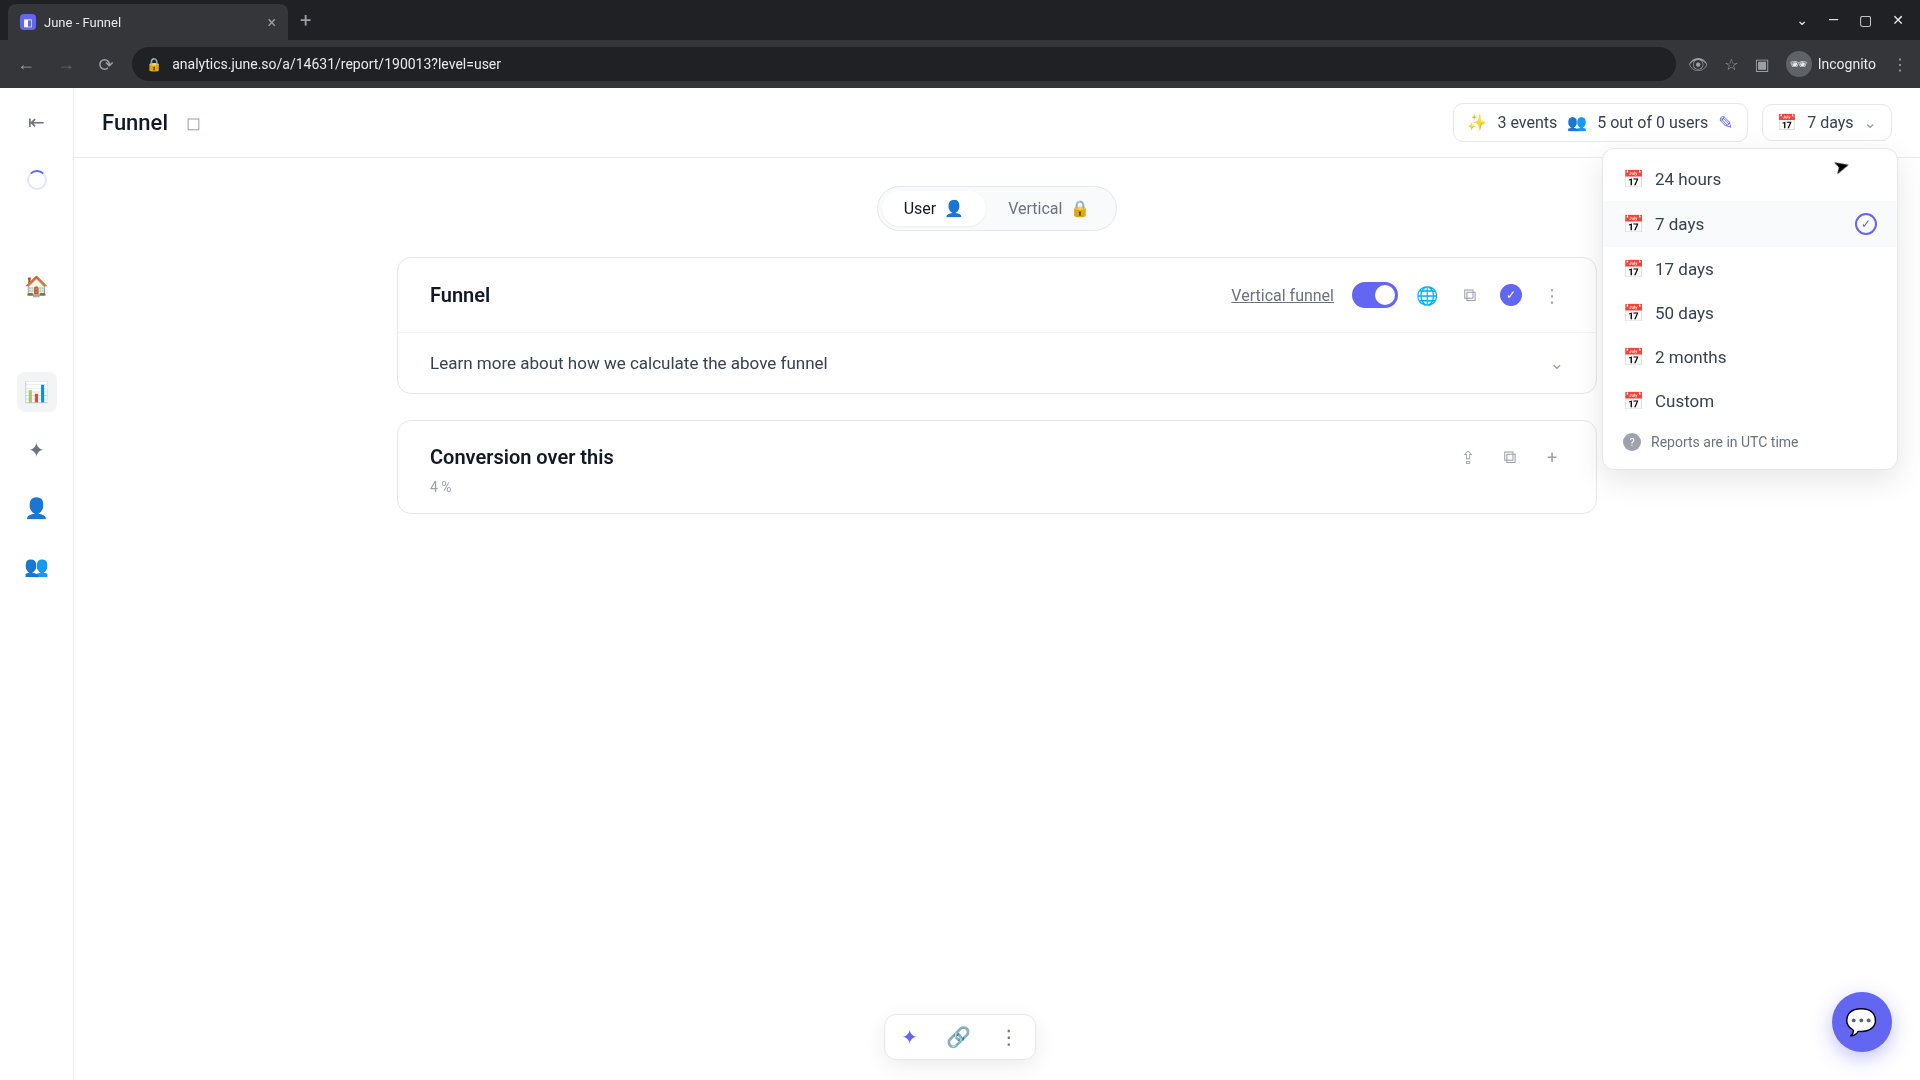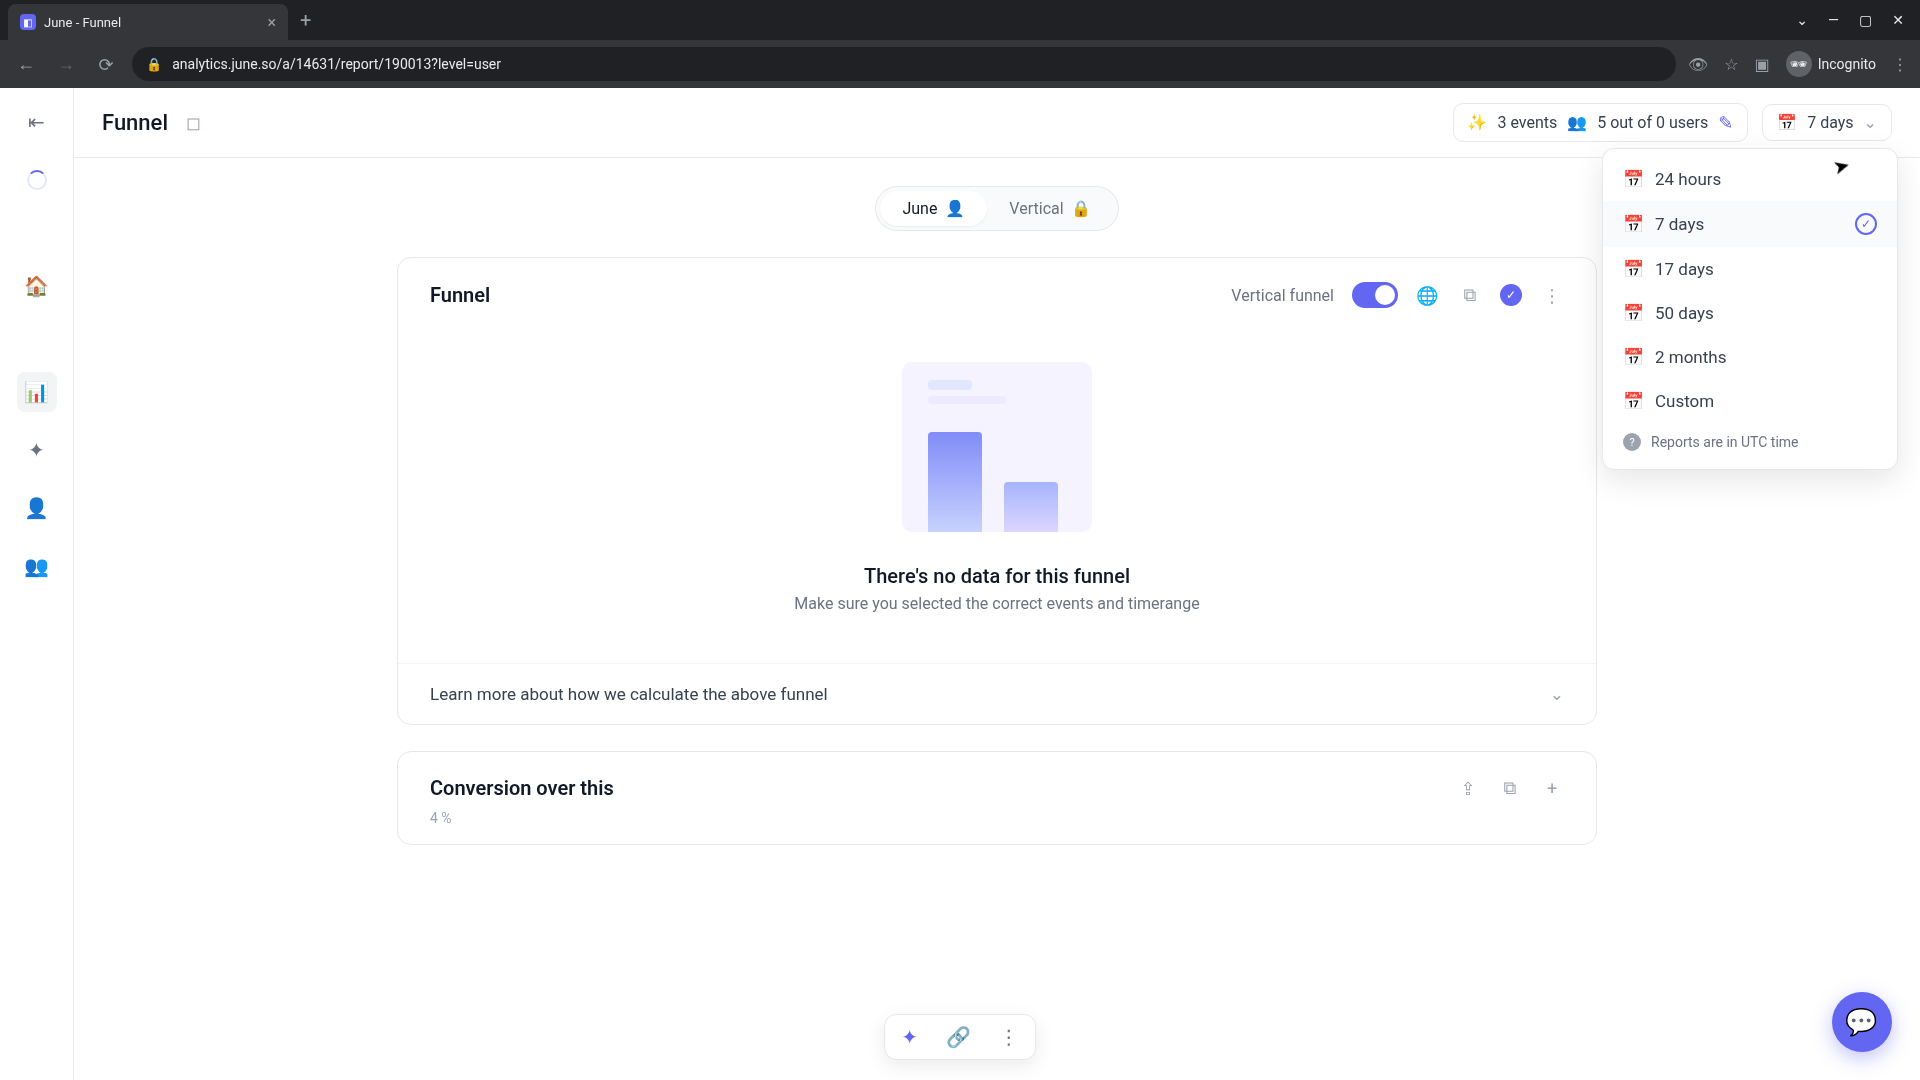--- a/index.html
+++ b/index.html
@@ -44,21 +44,21 @@
 .content { flex: 1; overflow-y: auto; padding: 28px 0; display: flex; flex-direction: column; align-items: center; gap: 26px; }
 
 .level-toggle { display: inline-flex; border: 1px solid #e5e7eb; border-radius: 999px; padding: 4px; background: #f9fafb; }
 .lt-opt { padding: 8px 22px; border-radius: 999px; font-size: 16px; color: #6b7280; display: flex; align-items: center; gap: 8px; cursor: pointer; }
 .lt-opt.active { background: #fff; color: #111827; box-shadow: 0 1px 2px rgba(0,0,0,0.06); }
 
 .card { width: 1200px; border: 1px solid #e5e7eb; border-radius: 14px; background: #fff; }
 .card-head { padding: 24px 32px; display: flex; align-items: center; gap: 18px; }
 .card-title { font-size: 20px; font-weight: 600; color: #111827; }
 .card-head-right { margin-left: auto; display: flex; align-items: center; gap: 18px; color: #9ca3af; }
-.vf-label { font-size: 16px; color: #6b7280; }
+.vf-label { font-size: 16px; color: #6b7280; text-decoration: underline; }
 .switch { width: 46px; height: 26px; background: #6366f1; border-radius: 999px; position: relative; cursor: pointer; }
 .switch-knob { width: 20px; height: 20px; background: #fff; border-radius: 50%; position: absolute; top: 3px; right: 3px; }
 .ci { width: 24px; height: 24px; display:flex; align-items:center; justify-content:center; font-size:18px; cursor:pointer;}
 .ci.purple-dot { width: 22px; height: 22px; background: #6366f1; border-radius: 50%; color:#fff; font-size:12px;}
 
 .empty { padding: 30px 0 50px; display: flex; flex-direction: column; align-items: center; gap: 6px; }
 .placeholder-img { width: 190px; height: 170px; background: #f5f3ff; border-radius: 10px; padding: 18px 26px 0; display:flex; flex-direction:column; }
 .ph-line1 { width: 44px; height: 10px; background: #e0e7ff; border-radius: 4px; margin-bottom:6px;}
 .ph-line2 { width: 78px; height: 8px; background: #ede9fe; border-radius: 4px; }
 .ph-bars { display:flex; gap: 22px; align-items:flex-end; margin-top: auto; height: 110px;}
@@ -195,21 +195,21 @@
         </div>
       <div class="dd-foot">
           <span class="q">?</span>
           <span>Reports are in UTC time</span>
         </div>
     </div>
 
     <div class="content">
       <div class="level-toggle">
         <div class="lt-opt active">
-            <span>June</span>
+            <span>User</span>
             <span style="color:#9ca3af">👤</span>
           </div>
         <div class="lt-opt">
             <span>Vertical</span>
             <span style="color:#9ca3af">🔒</span>
           </div>
       </div>
 
       <div class="card">
         <div class="card-head">
@@ -218,32 +218,20 @@
             <span class="vf-label">Vertical funnel</span>
             <div class="switch">
                 <div class="switch-knob"></div>
               </div>
             <span class="ci">🌐</span>
             <span class="ci" style="color:#9ca3af">⧉</span>
             <span class="ci purple-dot">✓</span>
             <span class="ci">⋮</span>
           </div>
         </div>
-        <div class="empty">
-          <div class="placeholder-img">
-            <div class="ph-line1"></div>
-              <div class="ph-line2"></div>
-            <div class="ph-bars">
-                <div class="ph-bar1"></div>
-                <div class="ph-bar2"></div>
-              </div>
-          </div>
-          <div class="empty-title">There's no data for this funnel</div>
-          <div class="empty-sub">Make sure you selected the correct events and timerange</div>
-        </div>
         <div class="learn-row">
           <span>Learn more about how we calculate the above funnel</span>
           <span class="chev">⌄</span>
         </div>
       </div>
 
       <div class="card">
         <div class="card2-head">
           <span class="card-title">Conversion over this</span>
           <div class="card-head-right">

